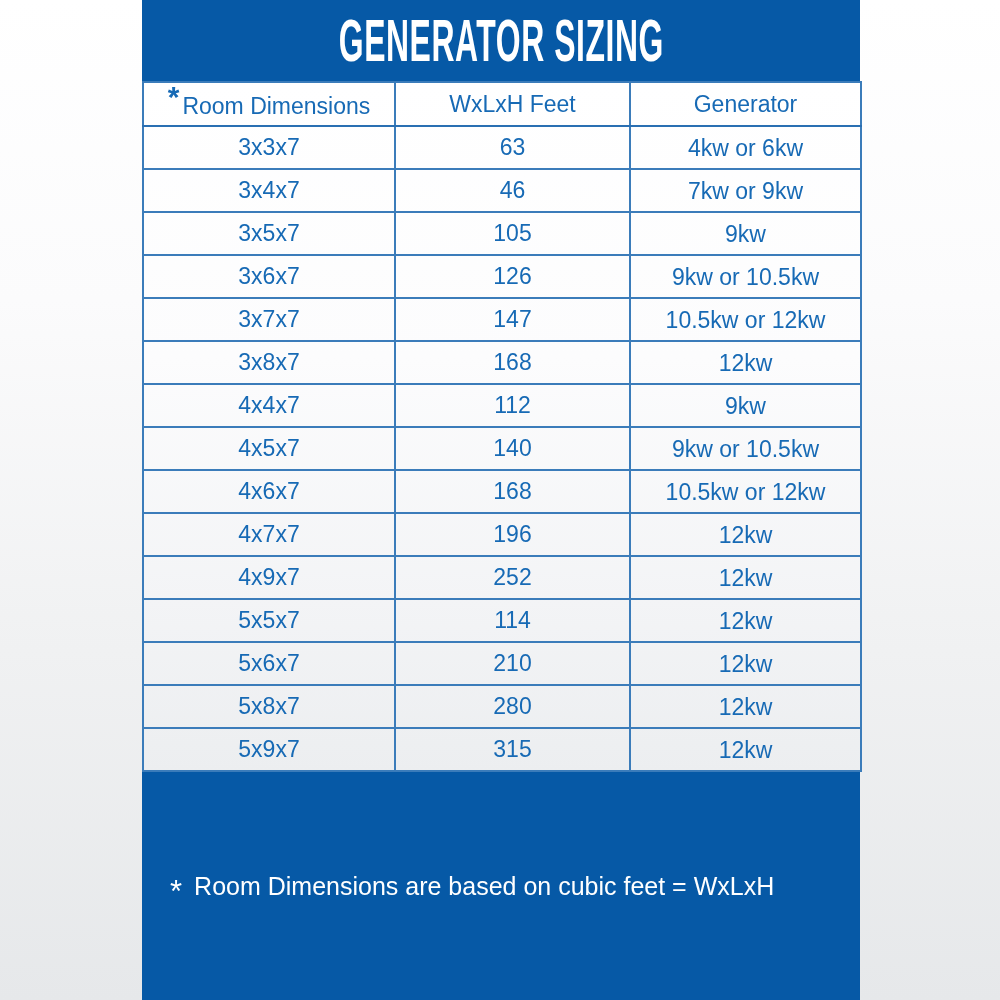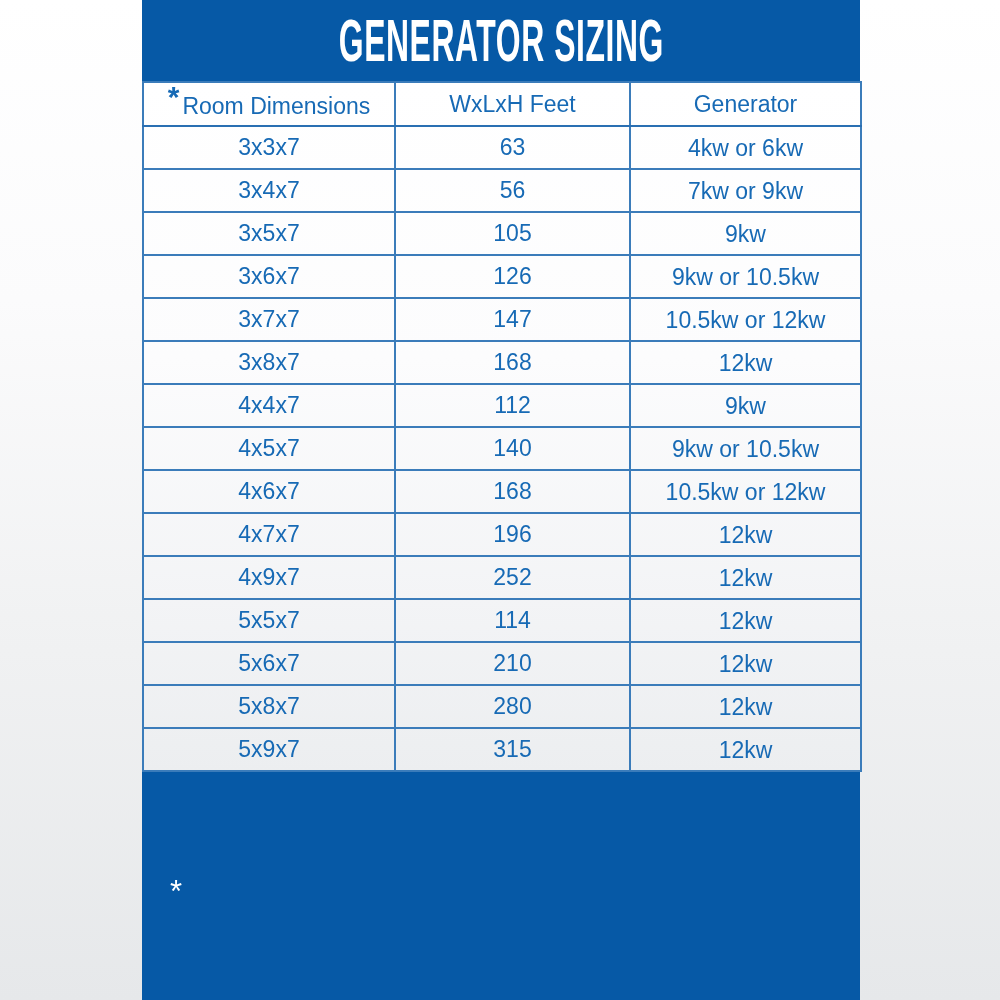--- a/index.html
+++ b/index.html
@@ -105,21 +105,21 @@
         </tr>
       </thead>
       <tbody data-name="table-body" id="table-body">
           <tr data-name="table-row">
             <td data-name="room-dimensions-cell">3x3x7</td>
             <td data-name="cubic-feet-cell">63</td>
             <td data-name="generator-cell">4kw or 6kw</td>
           </tr>
           <tr data-name="table-row">
             <td data-name="room-dimensions-cell">3x4x7</td>
-            <td data-name="cubic-feet-cell">56</td>
+            <td data-name="cubic-feet-cell">46</td>
             <td data-name="generator-cell">7kw or 9kw</td>
           </tr>
           <tr data-name="table-row">
             <td data-name="room-dimensions-cell">3x5x7</td>
             <td data-name="cubic-feet-cell">105</td>
             <td data-name="generator-cell">9kw</td>
           </tr>
           <tr data-name="table-row">
             <td data-name="room-dimensions-cell">3x6x7</td>
             <td data-name="cubic-feet-cell">126</td>
@@ -179,15 +179,16 @@
             <td data-name="room-dimensions-cell">5x9x7</td>
             <td data-name="cubic-feet-cell">315</td>
             <td data-name="generator-cell">12kw</td>
           </tr>
         </tbody>
     </table>
   </div>
 
   <div class="footer-band" data-name="footnote-band">
     <span class="foot-ast" data-name="footnote-asterisk">*</span>
+    <span data-name="footnote-text">Room Dimensions are based on cubic feet = WxLxH</span>
   </div>
 
 </div>
 
 </body></html>

